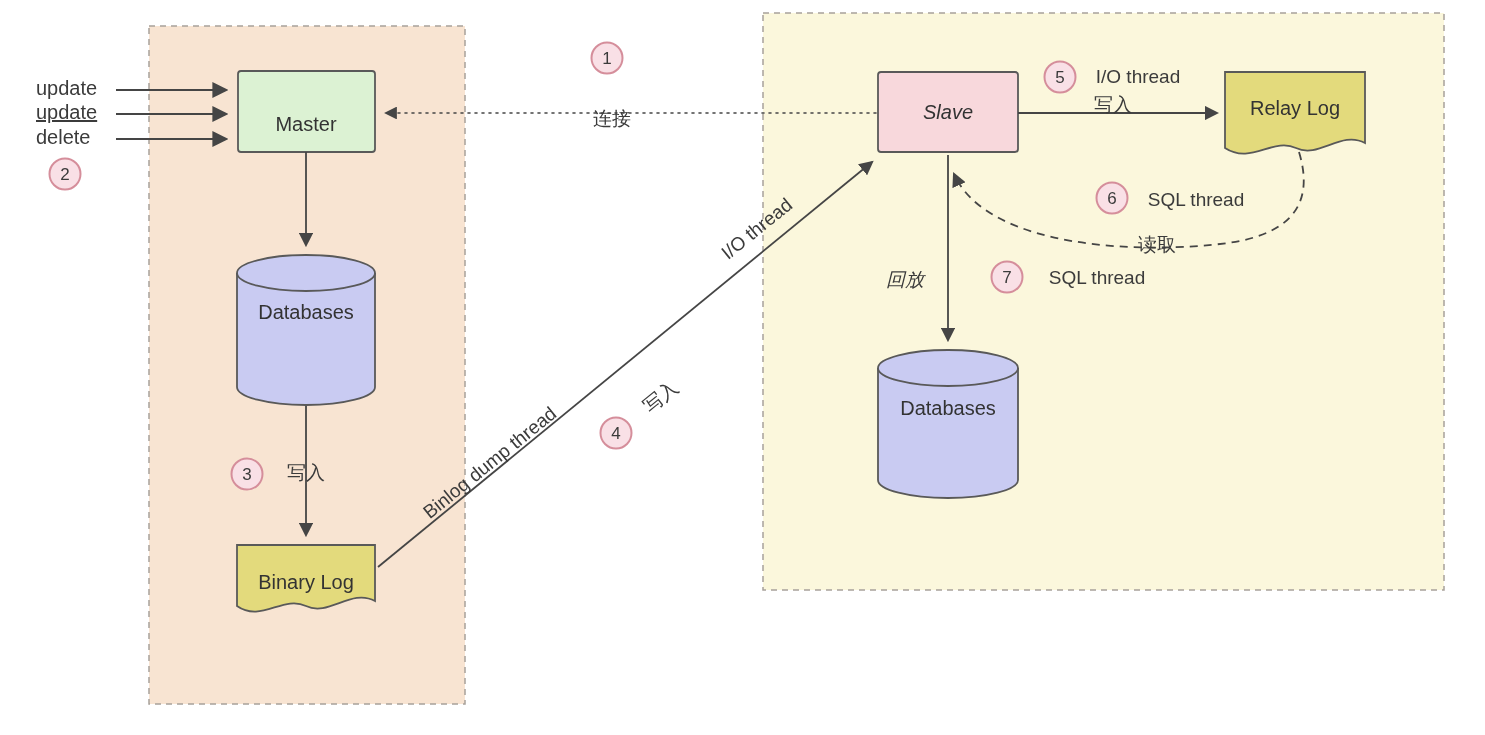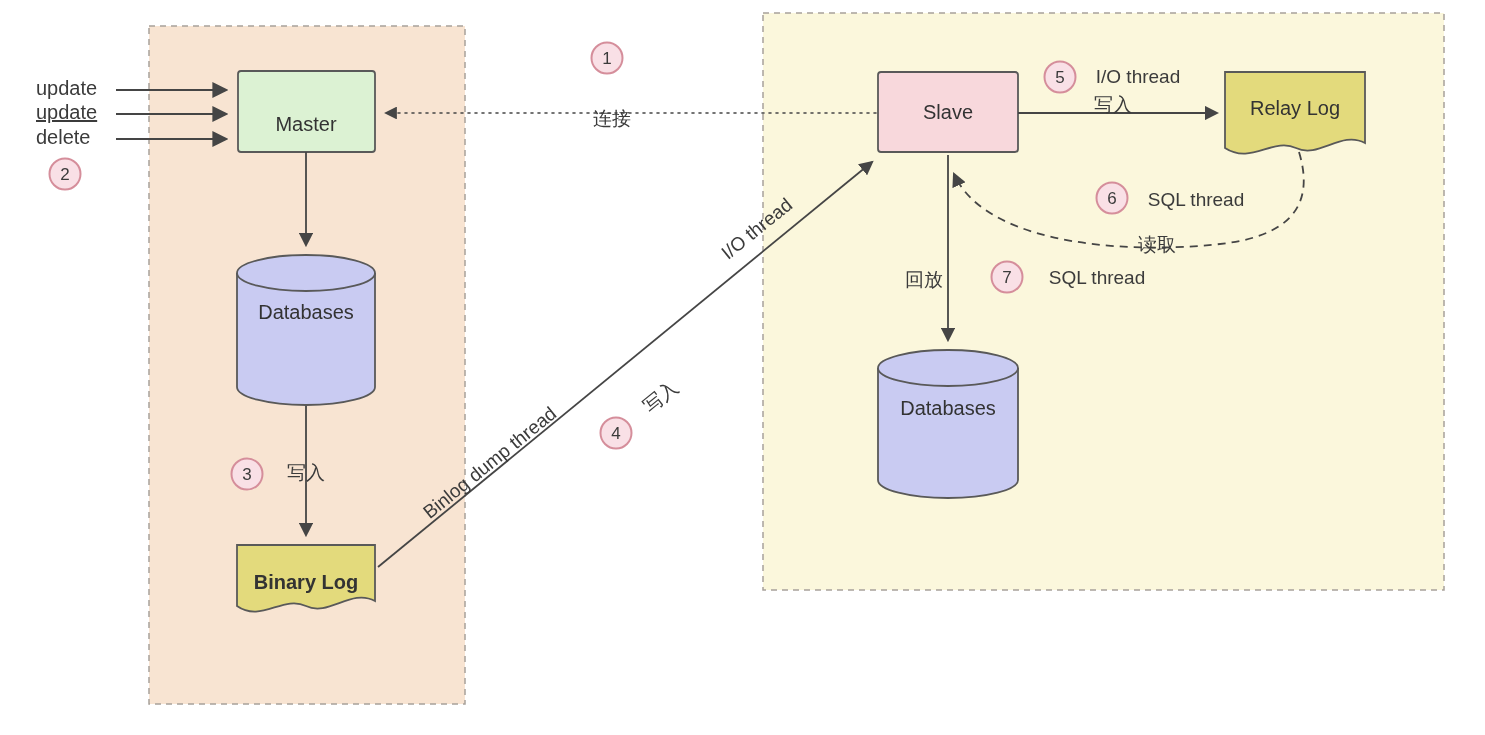--- a/index.html
+++ b/index.html
@@ -65,38 +65,38 @@
     <path d="M878,368 V480 A70,18 0 0 0 1018,480 V368" fill="#c9cbf2" stroke="#595959" stroke-width="1.8"></path>
     <ellipse cx="948" cy="368" rx="70" ry="18" fill="#c9cbf2" stroke="#595959" stroke-width="1.8"></ellipse>
   </svg>
 
   <div class="txt" style="left:36px;top:77px;">update</div>
   <div class="txt" style="left:36px;top:101px;text-decoration:underline;">update</div>
   <div class="txt" style="left:36px;top:126px;text-align:right;">delete</div>
 
   <div class="node-label" style="left:306px;top:112px;margin-top:12px;">Master</div>
   <div class="node-label" style="left:306px;top:312px;">Databases</div>
-  <div class="node-label" style="left:306px;top:582px;font-weight:bold;">Binary Log</div>
-  <div class="node-label" style="left:948px;top:112px;">Slave</div>
+  <div class="node-label" style="left:306px;top:582px;">Binary Log</div>
+  <div class="node-label" style="left:948px;top:112px;font-style:italic;">Slave</div>
   <div class="node-label" style="left:1295px;top:108px;">Relay Log</div>
   <div class="node-label" style="left:948px;top:408px;">Databases</div>
 
   <div class="step-circle" style="left:607px;top:58px;">1</div>
   <div class="step-circle" style="left:65px;top:174px;">2</div>
   <div class="step-circle" style="left:247px;top:474px;">3</div>
   <div class="step-circle" style="left:616px;top:433px;">4</div>
   <div class="step-circle" style="left:1060px;top:77px;">5</div>
   <div class="step-circle" style="left:1112px;top:198px;">6</div>
   <div class="step-circle" style="left:1007px;top:277px;">7</div>
 
   <div class="txt ctr small" style="left:612px;top:119px;">连接</div>
   <div class="txt ctr small" style="left:306px;top:473px;">写入</div>
   <div class="txt rot small" style="left:490px;top:463px;">Binlog dump thread</div>
   <div class="txt rot small" style="left:661px;top:397px;">写入</div>
   <div class="txt rot small" style="left:757px;top:229px;">I/O thread</div>
   <div class="txt ctr small" style="left:1138px;top:77px;">I/O thread</div>
   <div class="txt ctr small" style="left:1113px;top:105px;">写入</div>
   <div class="txt ctr small" style="left:1196px;top:200px;">SQL thread</div>
   <div class="txt ctr small" style="left:1157px;top:245px;">读取</div>
-  <div class="txt ctr small" style="left:924px;top:280px;">回放</div>
+  <div class="txt ctr small" style="left:905px;top:280px;font-style:italic;">回放</div>
   <div class="txt ctr small" style="left:1097px;top:278px;">SQL thread</div>
 
 </div>
 
 </body></html>

